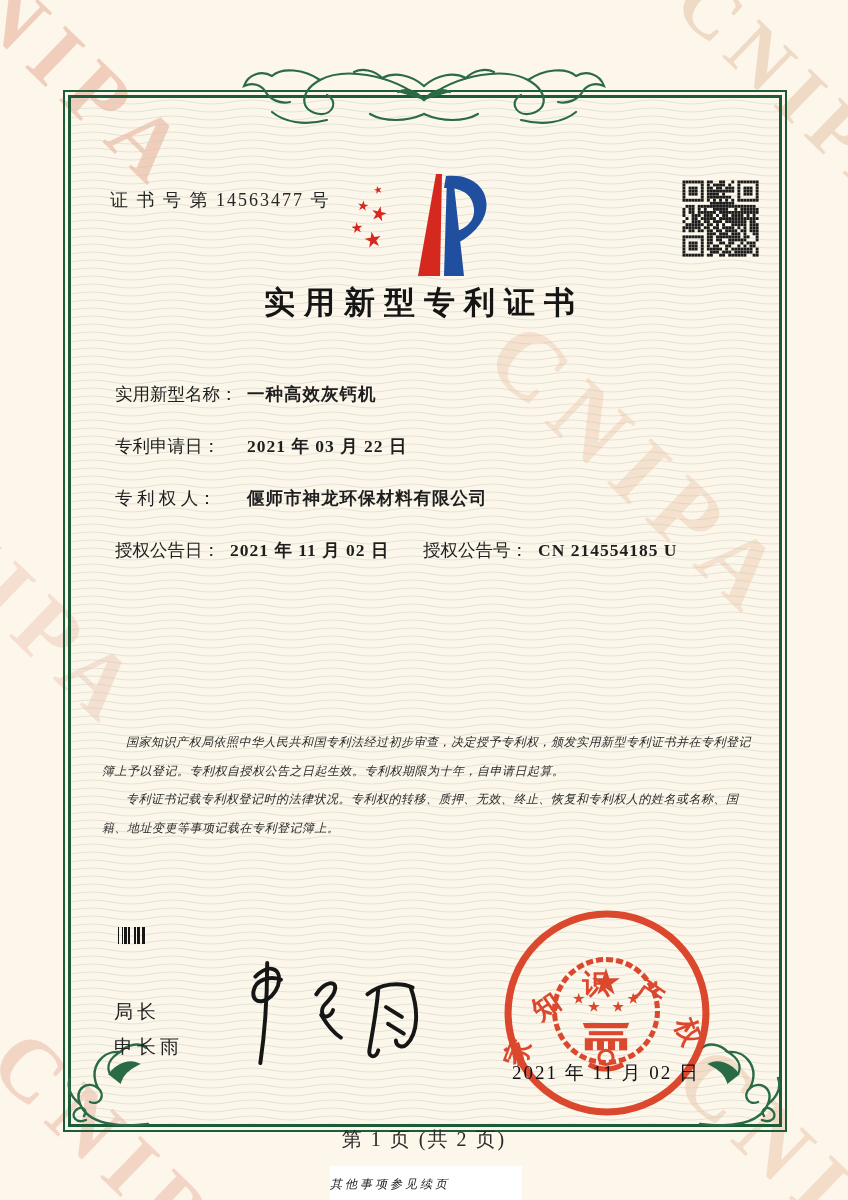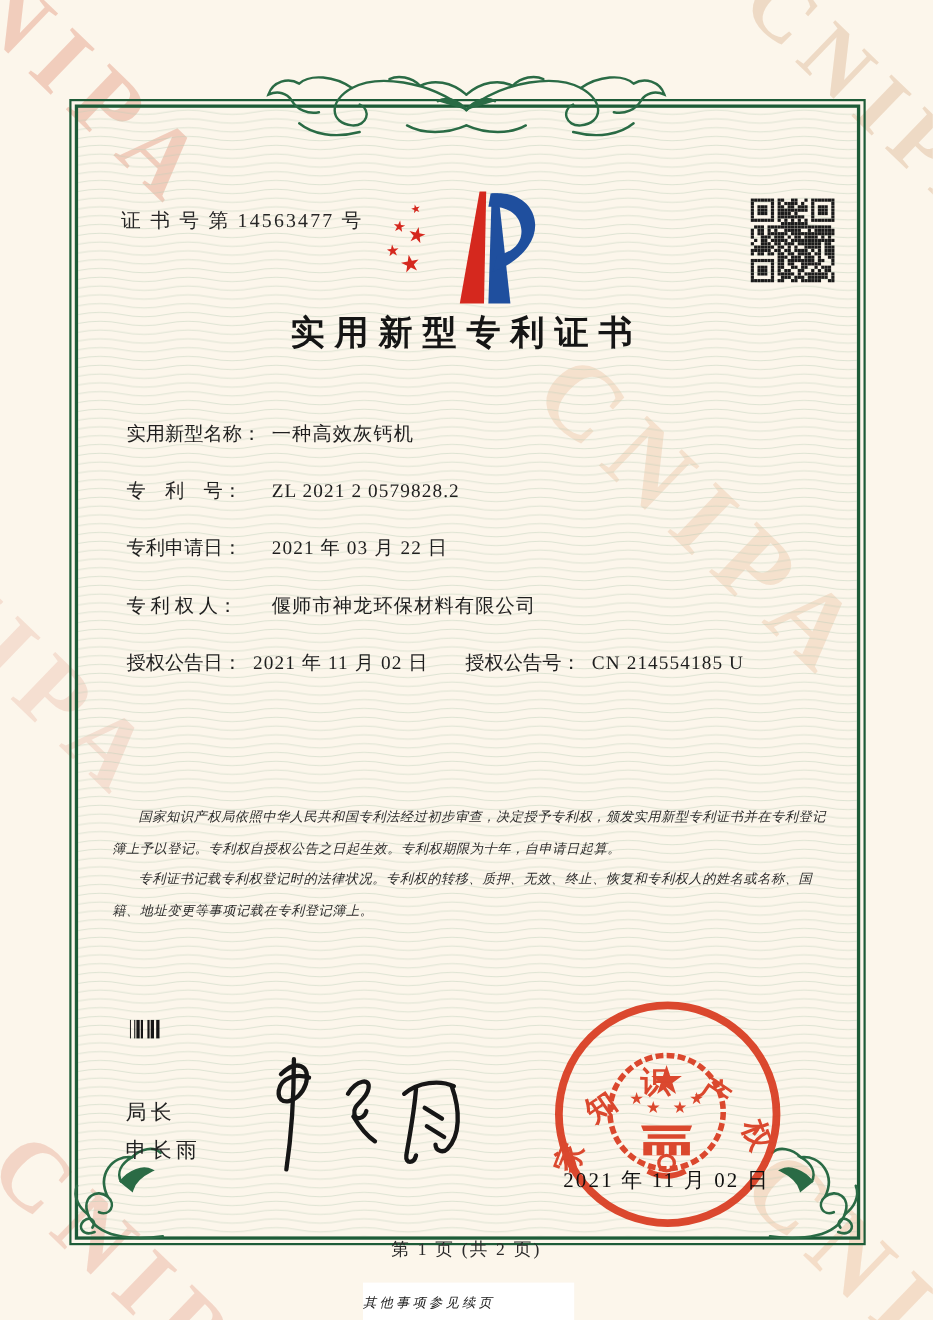--- a/index.html
+++ b/index.html
@@ -31,34 +31,34 @@
   
   .content{position:absolute;left:0;top:0;width:848px;height:1200px;z-index:4;margin-top:32px;}
   .cert-no{position:absolute;left:110px;top:156px;font-size:18px;letter-spacing:2px;color:#262626;}
   .logo{position:absolute;left:352px;top:138px;}
   .qr{position:absolute;left:682px;top:148px;}
   .doc-title{position:absolute;left:0;top:250px;width:848px;text-align:center;
              font-size:31px;font-weight:600;letter-spacing:9px;color:#151515;}
   .fields{position:absolute;left:115px;top:350px;width:625px;font-size:17.5px;color:#1e1e1e;}
   .row{height:30px;margin-bottom:22px;white-space:nowrap;position:relative;}
   .flabel{display:inline-block;width:122px;white-space:nowrap;}
-  .fvalue{margin-left:10px;letter-spacing:1px;}
+  .fvalue{margin-left:10px;letter-spacing:1px;font-weight:bold;}
   .grant2{position:absolute;left:272px;top:0;padding-left:36px;}
   .body-text{position:absolute;left:102px;top:696px;width:652px;font-size:12px;
              line-height:28.5px;color:#2b2b2b;font-style:italic;letter-spacing:.5px;}
   .body-text p{margin:0;text-indent:2em;}
   .barcode{position:absolute;left:118px;top:895px;}
   .signer{position:absolute;left:114px;top:962px;font-family:"Liberation Sans",sans-serif;
           font-size:19px;color:#222;letter-spacing:4px;line-height:35px;}
   .sig{position:absolute;left:222px;top:926px;}
   .seal{position:absolute;left:500px;top:874px;z-index:4;}
   .seal-date{position:absolute;left:512px;top:1028px;width:220px;font-size:19px;
              letter-spacing:2px;color:#101010;z-index:5;}
   .page-no{position:absolute;left:0;top:1094px;width:848px;text-align:center;
-           font-size:16px;letter-spacing:2px;color:#2a2a2a;}
+           font-size:20px;letter-spacing:2px;color:#2a2a2a;}
   .cont-box{position:absolute;left:330px;top:1134px;width:192px;height:36px;background:#ffffff;
             text-align:left;line-height:36px;font-size:12px;font-style:italic;
             letter-spacing:3px;color:#222;z-index:4;}
 </style>
 </head>
 <body>
 
 <div class="page">
 
   <div class="wm wm1">CNIPA</div>
@@ -557,23 +557,20 @@
         </g>
     </svg>
 
     <div class="doc-title">实用新型专利证书</div>
 
     <div class="fields">
       <div class="row">
         <span class="flabel">实用新型名称：</span><span class="fvalue">一种高效灰钙机</span>
       </div>
       <div class="row">
-        <span class="flabel">专　利　号：</span><span class="fvalue">ZL 2021 2 0579828.2</span>
-      </div>
-      <div class="row">
         <span class="flabel">专利申请日：</span><span class="fvalue">2021 年 03 月 22 日</span>
       </div>
       <div class="row">
         <span class="flabel">专 利 权 人：</span><span class="fvalue">偃师市神龙环保材料有限公司</span>
       </div>
       <div class="row">
         <span>授权公告日：</span><span class="fvalue">2021 年 11 月 02 日</span>
         <span class="grant2">
           <span>授权公告号：</span><span class="fvalue">CN 214554185 U</span>
         </span>

